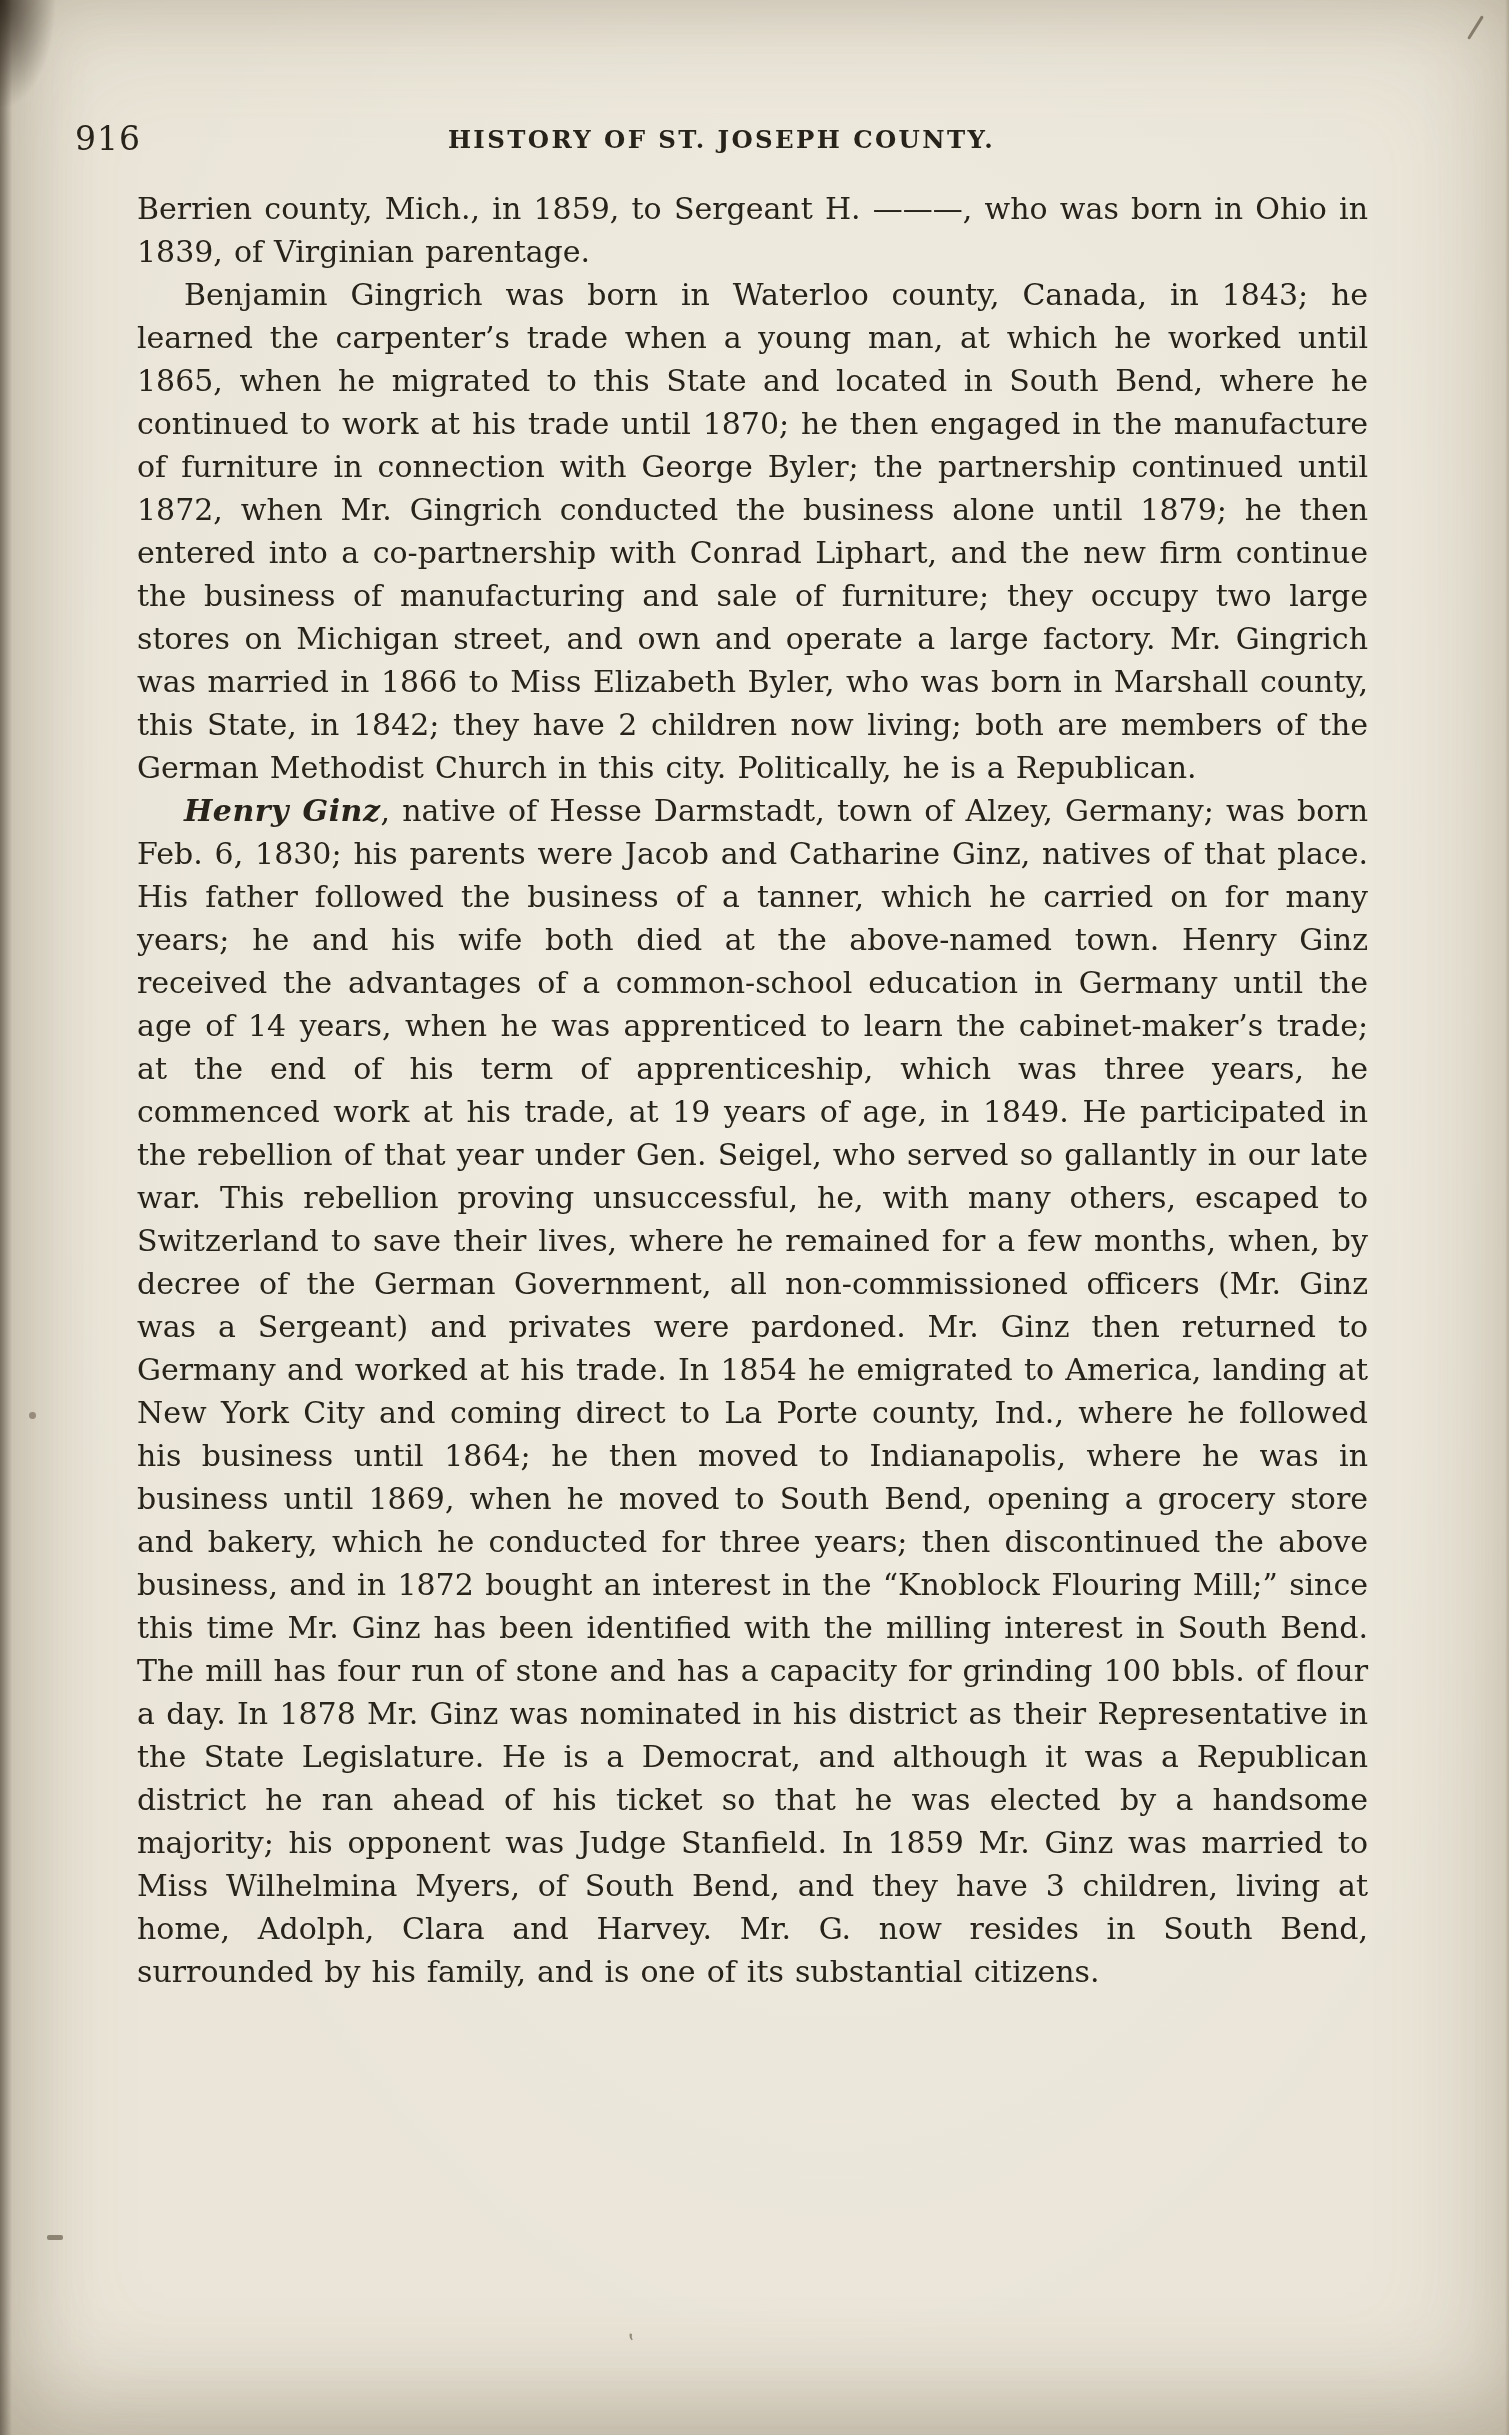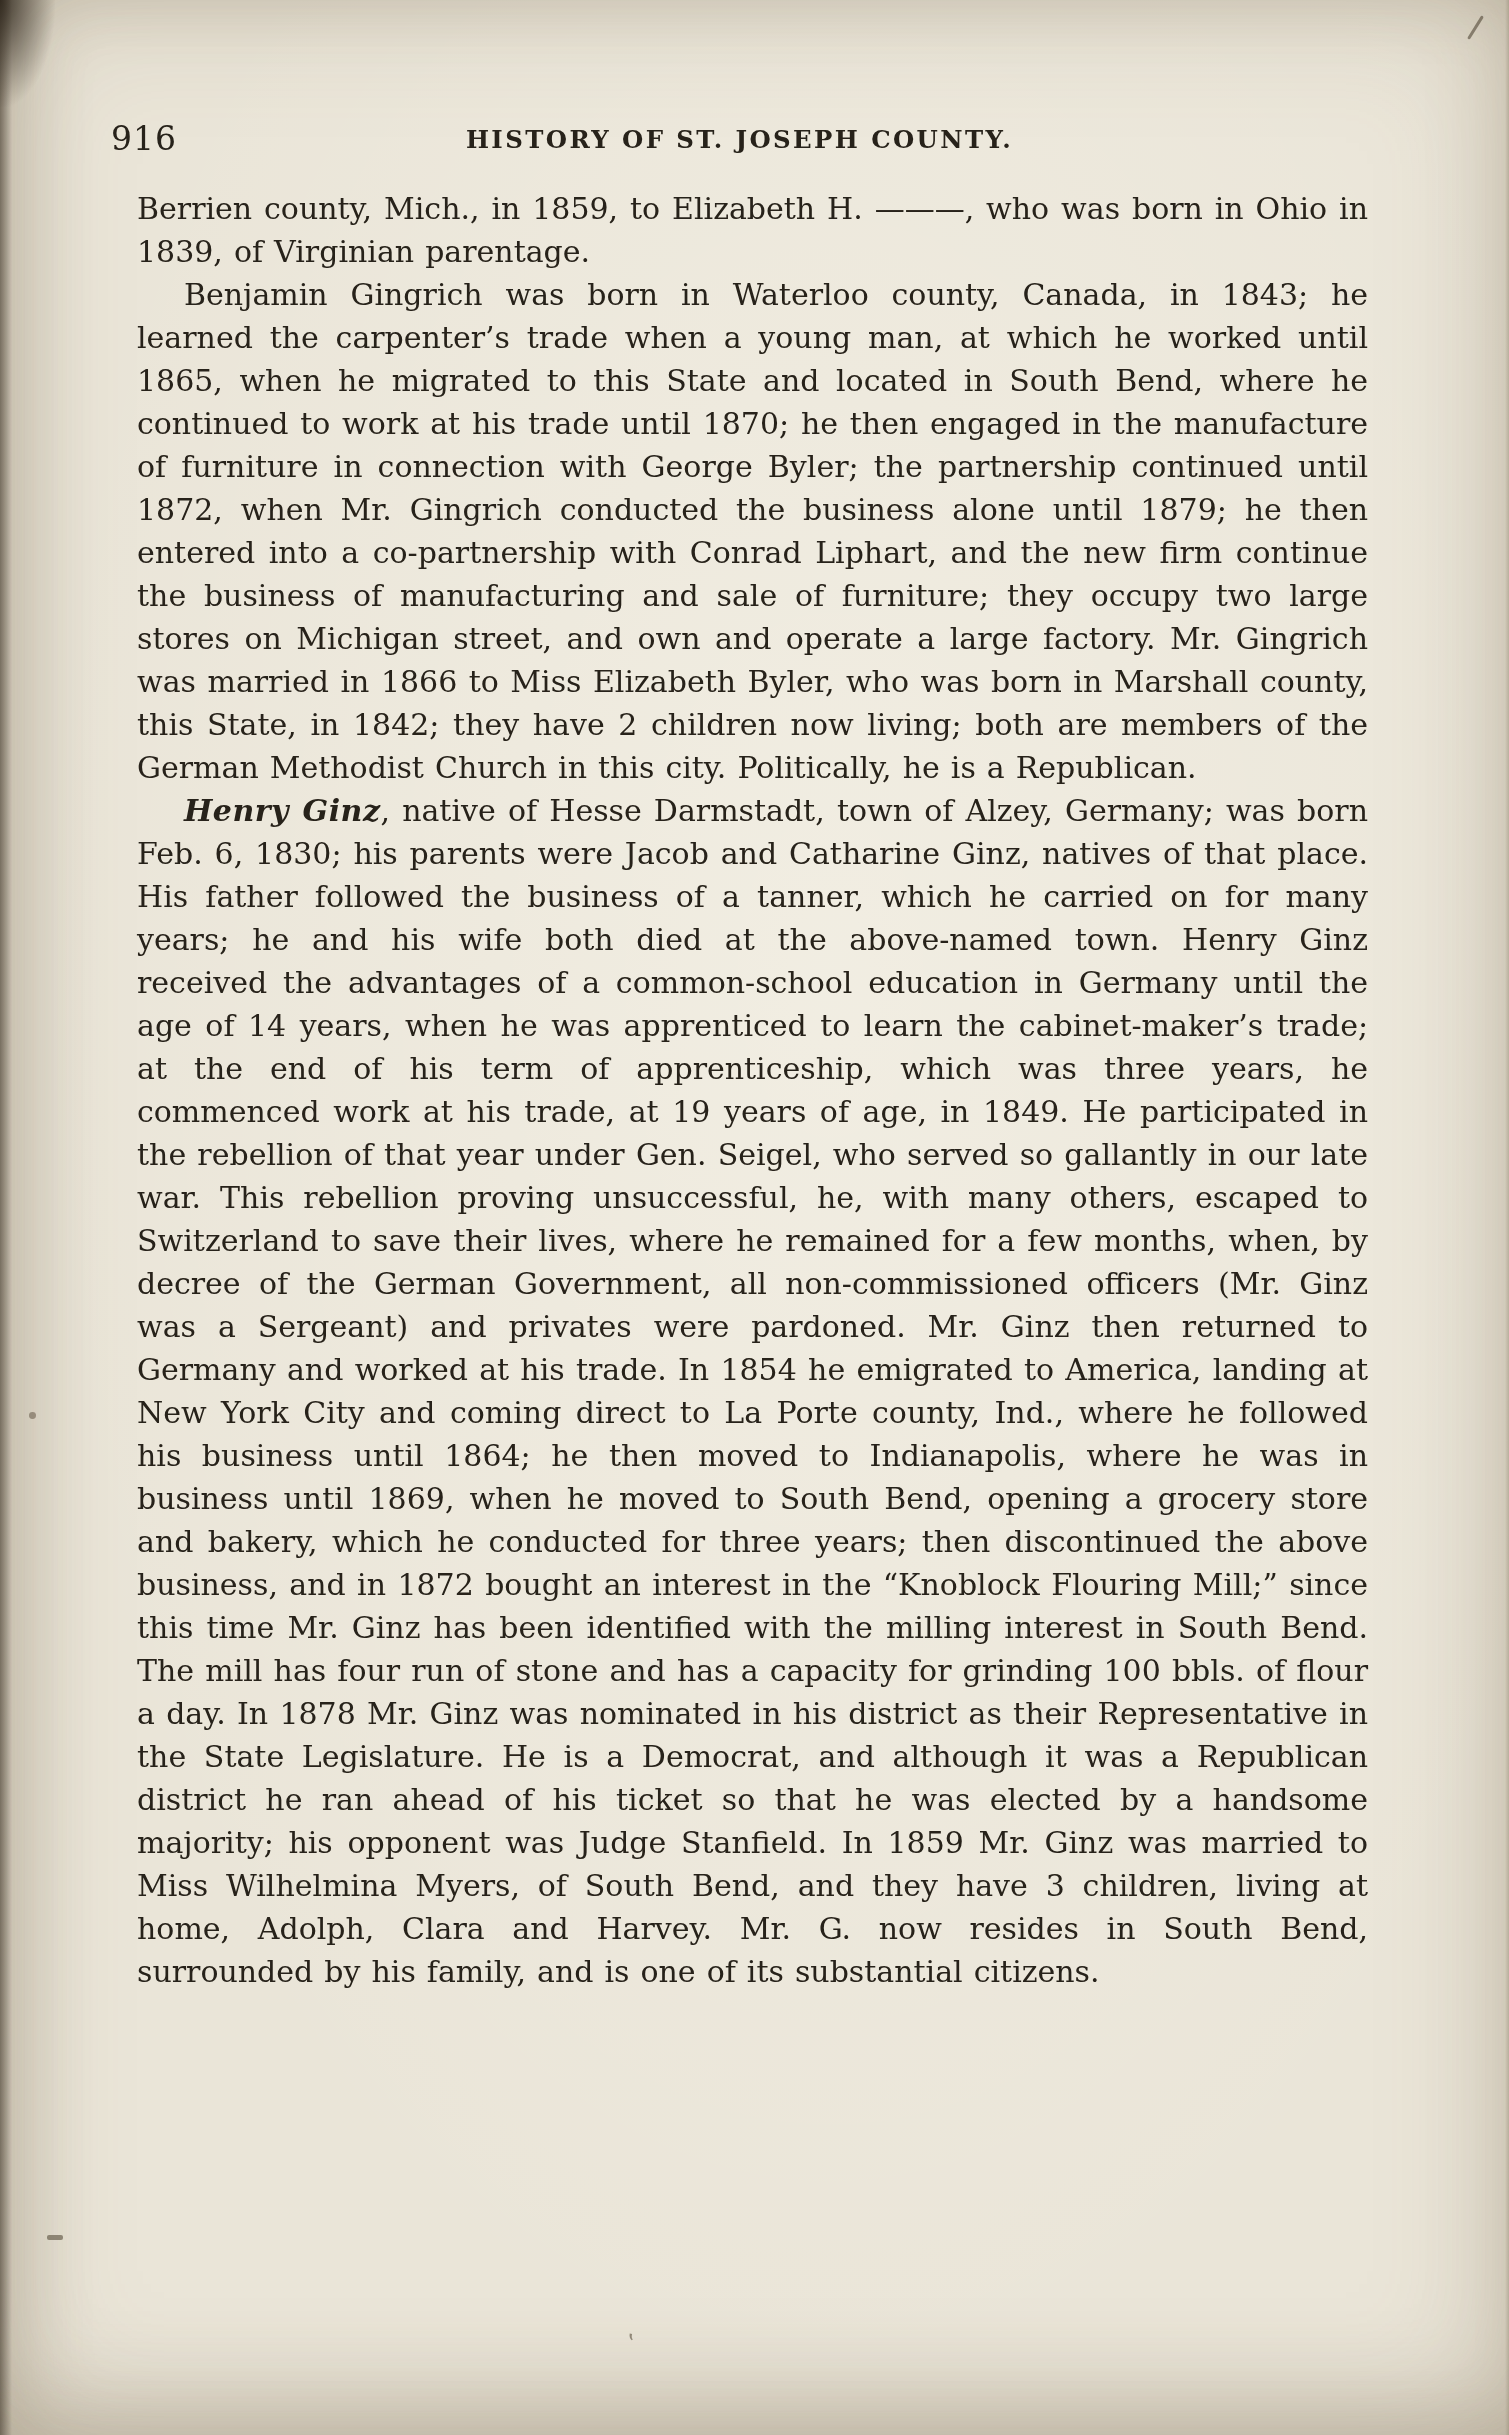--- a/index.html
+++ b/index.html
@@ -60,21 +60,21 @@
   .mark-stray {
     position: absolute; left: 626px; top: 2329px;
     font-size: 25px; color: rgba(75,63,45,0.55);
     transform: rotate(12deg);
   }
 
   
   .header {
     position: relative;
     height: 49px;
-    margin: 109px 142px 29px 111px;
+    margin: 109px 142px 29px 75px;
   }
   .page-number {
     position: absolute; left: 0; bottom: 0;
     font-size: 33px;
     letter-spacing: 1px;
   }
   .running-title {
     position: absolute; left: 50%; bottom: 3.9px;
     transform: translateX(-50%);
     font-size: 24.4px;
@@ -110,21 +110,21 @@
   <div class="mark-dash"></div>
   <div class="mark-stray">‛</div>
 
   <div class="header">
     <span class="page-number">916</span>
     <span class="running-title">HISTORY OF ST. JOSEPH COUNTY.</span>
   </div>
 
   <div class="body-text">
 
-    <p class="para"><span>Berrien county, Mich., in 1859, to Elizabeth H. ———, who was born in Ohio in 1839, of Virginian parentage.</span></p>
+    <p class="para"><span>Berrien county, Mich., in 1859, to Sergeant H. ———, who was born in Ohio in 1839, of Virginian parentage.</span></p>
 
     <p class="para indented"><span class="lead-italic">Benjamin Gingrich</span><span> was born in Waterloo county, Canada, in 1843; he learned the carpenter’s trade when a young man, at which he worked until 1865, when he migrated to this State and located in South Bend, where he continued to work at his trade until 1870; he then engaged in the manufacture of furniture in connection with George Byler; the partnership continued until 1872, when Mr. Gingrich conducted the business alone until 1879; he then entered into a co-partnership with Conrad Liphart, and the new firm continue the business of manufacturing and sale of furniture; they occupy two large stores on Michigan street, and own and operate a large factory.  Mr. Gingrich was married in 1866 to Miss Elizabeth Byler, who was born in Marshall county, this State, in 1842; they have 2 children now living; both are members of the German Methodist Church in this city.  Politically, he is a Republican.</span></p>
 
     <p class="para indented"><span class="lead-bold-italic">Henry Ginz</span><span>, native of Hesse Darmstadt, town of Alzey, Germany; was born Feb. 6, 1830; his parents were Jacob and Catharine Ginz, natives of that place.  His father followed the business of a tanner, which he carried on for many years; he and his wife both died at the above-named town.  Henry Ginz received the advantages of a common-school education in Germany until the age of 14 years, when he was apprenticed to learn the cabinet-maker’s trade; at the end of his term of apprenticeship, which was three years, he commenced work at his trade, at 19 years of age, in 1849. He participated in the rebellion of that year under Gen. Seigel, who served so gallantly in our late war.  This rebellion proving unsuccessful, he, with many others, escaped to Switzerland to save their lives, where he remained for a few months, when, by decree of the German Government, all non-commissioned officers (Mr. Ginz was a Sergeant) and privates were pardoned.  Mr. Ginz then returned to Germany and worked at his trade.  In 1854 he emigrated to America, landing at New York City and coming direct to La Porte county, Ind., where he followed his business until 1864; he then moved to Indianapolis, where he was in business until 1869, when he moved to South Bend, opening a grocery store and bakery, which he conducted for three years; then discontinued the above business, and in 1872 bought an interest in the “Knoblock Flouring Mill;” since this time Mr. Ginz has been identified with the milling interest in South Bend.  The mill has four run of stone and has a capacity for grinding 100 bbls. of flour a day.  In 1878 Mr. Ginz was nominated in his district as their Representative in the State Legislature.  He is a Democrat, and although it was a Republican district he ran ahead of his ticket so that he was elected by a handsome majority; his opponent was Judge Stanfield.  In 1859 Mr. Ginz was married to Miss Wilhelmina Myers, of South Bend, and they have 3 children, living at home, Adolph, Clara and Harvey.  Mr. G. now resides in South Bend, surrounded by his family, and is one of its substantial citizens.</span></p>
 
   </div>
 </div>
 
 
 </body></html>

